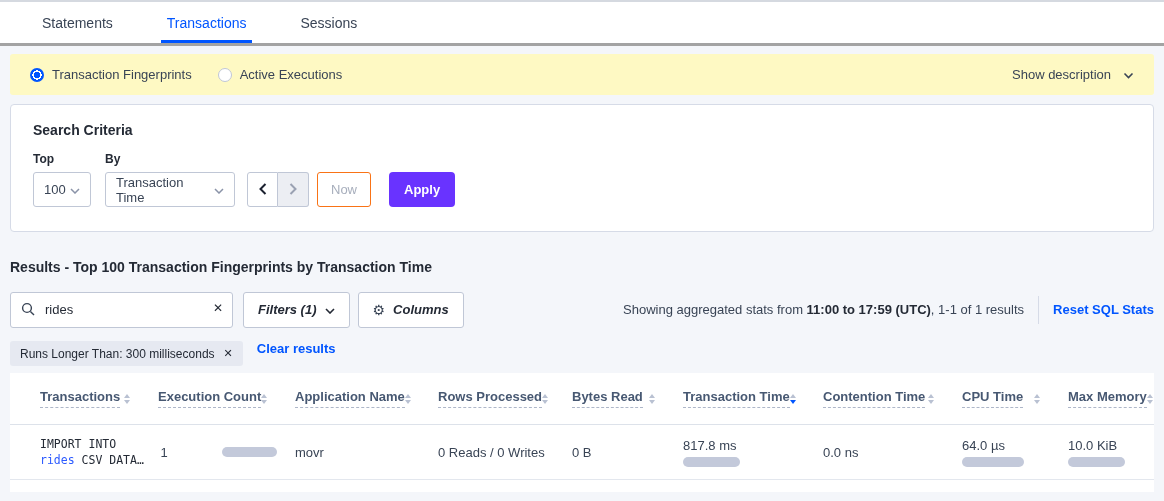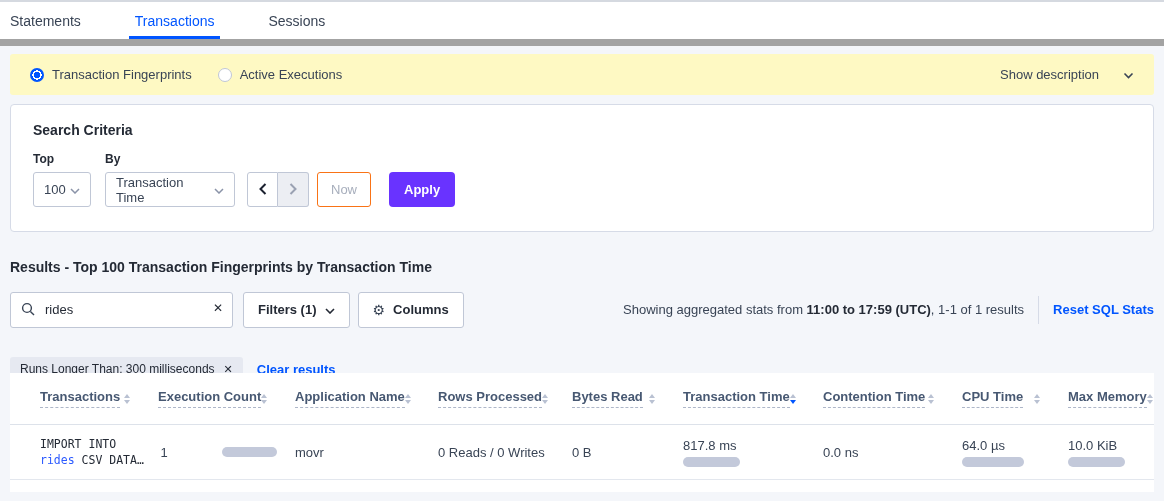--- a/index.html
+++ b/index.html
@@ -2,35 +2,35 @@
 <html><head>
 <meta charset="utf-8">
 <style>
   * { margin:0; padding:0; box-sizing:border-box; }
   html,body { background:#e9ebef; }
   body { font-family:"Liberation Sans","DejaVu Sans",sans-serif; }
   .page { position:relative; width:1164px; height:501px; background:#f4f6fa; overflow:hidden; }
 
   
   .tabbar { position:absolute; top:0; left:0; right:0; height:46px; background:#fff;
-            border-top:2px solid #d5d9e0; border-bottom:7px solid #a3a3a3; display:flex; padding-left:4px; }
+            border-top:2px solid #d5d9e0; border-bottom:3px solid #a3a3a3; display:flex; padding-left:36px; }
   .tab { display:flex; align-items:center; padding:3px 6px 0 6px; margin-right:42px; font-size:14px;
          color:#394455; border-bottom:3px solid transparent; cursor:pointer; }
   .tab.active { color:#0055ff; border-bottom-color:#0055ff; }
 
   
   .radio-strip { position:absolute; top:54px; left:10px; right:10px; height:41px; background:#fef9c3;
                  border-radius:3px; display:flex; align-items:center; padding:0 20px; }
   .radio-opt { display:flex; align-items:center; margin-right:26px; cursor:pointer; }
   .radio-dot { width:14px; height:14px; border-radius:50%; margin-right:8px; }
   .radio-dot.sel { background:radial-gradient(circle,#0055ff 0 3px,#fff 3px 4.6px,#0055ff 4.6px); }
   .radio-dot.unsel { background:#fff; border:1px solid #c0c7d6; }
   .radio-label { font-size:13px; color:#394455; }
   .spacer { flex:1; }
-  .show-desc { display:flex; align-items:center; gap:24px; font-size:13px; color:#394455; cursor:pointer; }
+  .show-desc { display:flex; align-items:center; gap:12px; font-size:13px; color:#394455; cursor:pointer; }
 
   
   .sc-card { position:absolute; top:104px; left:10px; right:10px; height:128px; background:#fff;
              border:1px solid #d6dbe7; border-radius:4px; padding:17px 22px; }
   .sc-title { font-size:14px; font-weight:bold; color:#242a35; }
   .sc-row { display:flex; align-items:flex-end; margin-top:14px; }
   .sc-group { display:flex; flex-direction:column; }
   .sc-label { font-size:12px; font-weight:bold; color:#242a35; margin-bottom:6px; }
   .sc-select { height:35px; border:1px solid #c0c7d6; border-radius:3px; background:#fff; display:flex;
                align-items:center; justify-content:space-between; padding:0 10px; font-size:13px;
@@ -56,28 +56,28 @@
   .results-title { position:absolute; top:259px; left:10px; font-size:14px; font-weight:bold; color:#242a35; }
 
   .toolbar { position:absolute; top:291px; left:10px; right:10px; height:37px; display:flex; align-items:center; }
   .searchbox { position:relative; width:223px; height:36px; margin-right:10px; }
   .searchbox input { width:100%; height:100%; border:1px solid #c0c7d6; border-radius:3px; padding:0 28px 0 34px;
                      font-size:13px; color:#242a35; font-family:inherit; outline:none; background:#fff; }
   .search-ic { position:absolute; left:11px; top:10px; }
   .clear-x { position:absolute; right:10px; top:9px; font-size:12px; color:#242a35; cursor:pointer; }
   .tb-btn { height:36px; border:1px solid #c0c7d6; border-radius:3px; background:#fff; display:flex;
             align-items:center; gap:8px; padding:0 14px; font-size:13px; font-weight:bold; color:#242a35;
-            cursor:pointer; margin-right:8px; }
+            cursor:pointer; margin-right:8px;font-style:italic; }
   .gear { font-family:"DejaVu Sans",sans-serif; font-size:14px; font-weight:normal; color:#394455; line-height:1; }
   .stats { font-size:13px; color:#394455; }
   .stats b { color:#242a35; }
   .vdivider { width:1px; height:28px; background:#d6dbe7; margin:0 14px; }
   .reset-link { font-size:13px; font-weight:bold; color:#0055ff; cursor:pointer; white-space:nowrap; }
 
-  .chiprow { position:absolute; top:341px; left:10px; height:26px; display:flex; align-items:center;margin-top:15px; }
+  .chiprow { position:absolute; top:341px; left:10px; height:26px; display:flex; align-items:flex-start; }
   .chip { background:#e6e9f1; border-radius:3px; height:25px; display:flex; align-items:center; gap:9px;
           padding:0 10px; font-size:12px; color:#242a35; }
   .chip-x { font-size:11px; color:#242a35; cursor:pointer; }
   .clear-filters { margin-left:14px; font-size:13px; font-weight:bold; color:#0055ff; cursor:pointer; }
 
   
   .table-card { position:absolute; top:373px; left:10px; right:10px; height:119px; background:#fff; }
   .tgrid { display:grid; grid-template-columns:148px 137px 143px 134px 111px 140px 139px 106px 1fr; }
   .thead { height:52px; border-bottom:1px solid #dde2ea; }
   .th { display:flex; align-items:center; justify-content:space-between; padding-right:28px; cursor:pointer; }

